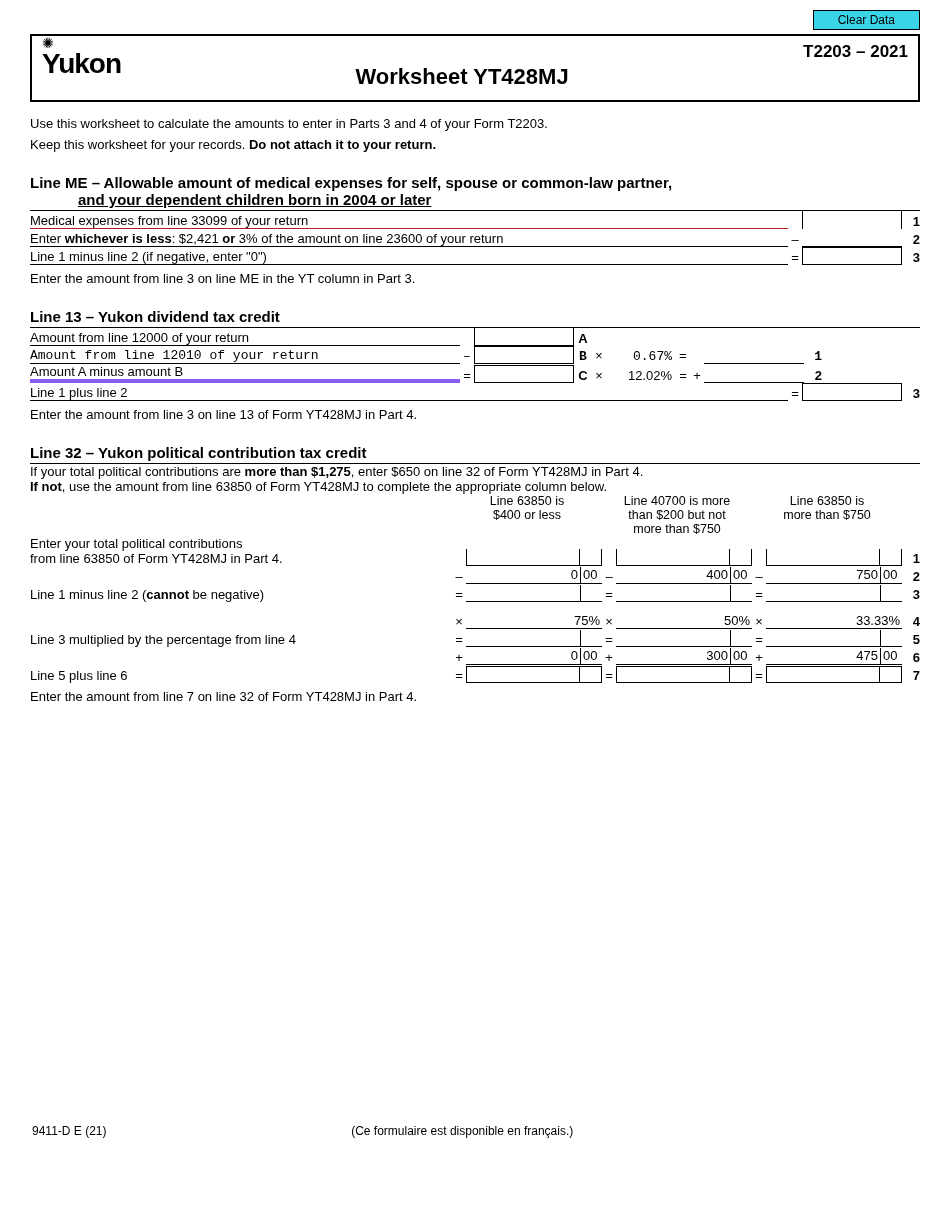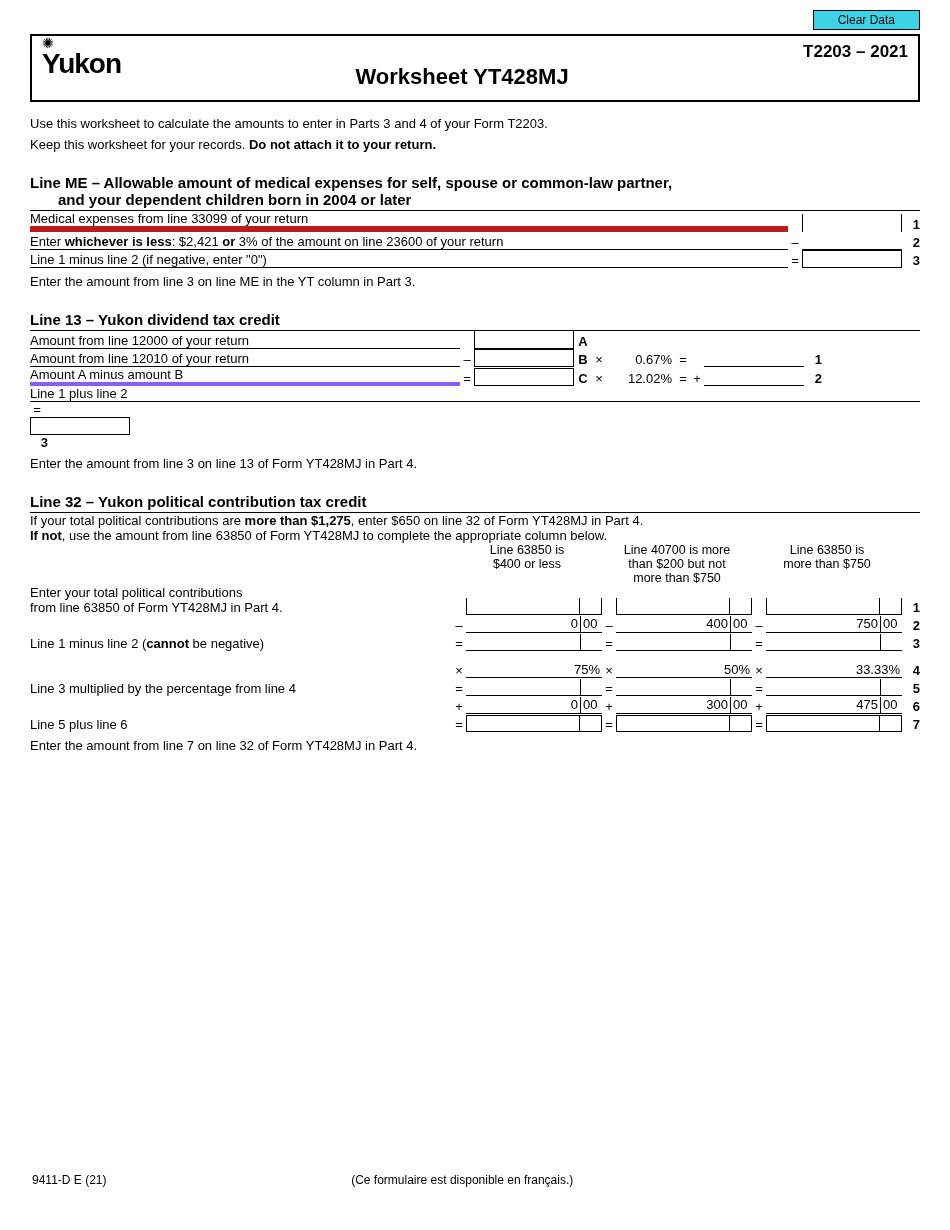--- a/index.html
+++ b/index.html
@@ -66,21 +66,21 @@
     font-size: 17px;
     text-align: right;
   }
   .intro p { margin: 6px 0; }
   h3.section {
     font-size: 15px;
     font-weight: 700;
     margin: 22px 0 2px 0;
   }
   .rule { border-top: 1px solid #000; margin-top: 2px; }
-  .indent { margin-left: 28px; display: block; }
+  .indent { margin-left: 48px; display: block; text-decoration: underline; }
   .note { margin-top: 6px; }
   .desc { flex: 1 1 auto; padding-right: 6px; }
   .op { width: 14px; text-align: center; }
   .letter { width: 18px; font-weight:700; text-align:center;}
   .mult { width: 14px; text-align:center;}
   .pct { width: 70px; text-align:right; padding-right:4px;}
   .eq { width:14px; text-align:center;}
   .num { width: 18px; text-align:right; font-weight:700; padding-left:6px;}
 
   
@@ -130,21 +130,21 @@
     </p>
   </div>
 
   <h3 class="section">
     <span>Line ME – Allowable amount of medical expenses for self, spouse or common-law partner,</span><br>
     <span class="indent">and your dependent children born in 2004 or later</span>
   </h3>
   <div class="rule"></div>
 
   <div style="display:flex; align-items:flex-end;">
-    <div class="desc" style="flex:1; border-bottom:6px solid #b91c1c;">Medical expenses from line 33099 of your return</div>
+    <div class="desc" style="flex:1; border-bottom:1px solid #b91c1c;">Medical expenses from line 33099 of your return</div>
     <div style="width:14px;"></div>
     <div style="width:100px; height:18px; border-left:1px solid #000; border-right:1px solid #000;"></div>
     <div class="num">1</div>
   </div>
   <div style="display:flex; align-items:flex-end;">
     <div class="desc" style="flex:1; border-bottom:1px solid #000;">
       <span>Enter </span><b>whichever is less</b><span>: $2,421 </span><b>or</b><span> 3% of the amount on line 23600 of your return</span>
     </div>
     <div class="op">–</div>
     <div style="width:100px; height:18px; border-bottom:1px solid #000;"></div>
@@ -161,21 +161,21 @@
   <h3 class="section">Line 13 – Yukon dividend tax credit</h3>
   <div class="rule"></div>
 
   <div style="display:flex; align-items:flex-end;">
     <div style="flex:0 0 430px; border-bottom:1px solid #000;">Amount from line 12000 of your return</div>
     <div style="width:14px;"></div>
     <div style="width:100px; height:18px; border-left:1px solid #000; border-right:1px solid #000; border-bottom:1px solid #000;"></div>
     <div class="letter">A</div>
     <div style="flex:1;"></div>
   </div>
-  <div style="display:flex; align-items:flex-end;">
+  <div style="display:flex; align-items:flex-end;font-family:Liberation Mono, monospace;">
     <div style="flex:0 0 430px; border-bottom:1px solid #000;">Amount from line 12010 of your return</div>
     <div class="op">–</div>
     <div style="width:100px; height:18px; border:1px solid #000;"></div>
     <div class="letter">B</div>
     <div class="mult">×</div>
     <div class="pct">0.67%</div>
     <div class="eq">=</div>
     <div style="width:14px;"></div>
     <div style="width:100px; height:18px; border-bottom:1px solid #000;"></div>
     <div class="num">1</div>
@@ -185,21 +185,21 @@
     <div class="op">=</div>
     <div style="width:100px; height:18px; border:1px solid #000;"></div>
     <div class="letter">C</div>
     <div class="mult">×</div>
     <div class="pct">12.02%</div>
     <div class="eq">=</div>
     <div class="op">+</div>
     <div style="width:100px; height:18px; border-bottom:1px solid #000;"></div>
     <div class="num">2</div>
   </div>
-  <div style="display:flex; flex-direction:column;">
+  <div style="display:flex; align-items:flex-end;">
     <div style="flex:1; border-bottom:1px solid #000;">Line 1 plus line 2</div>
     <div class="op">=</div>
     <div style="width:100px; height:18px; border:1px solid #000;"></div>
     <div class="num">3</div>
   </div>
   <div class="note">Enter the amount from line 3 on line 13 of Form YT428MJ in Part 4.</div>
 
   <h3 class="section">Line 32 – Yukon political contribution tax credit</h3>
   <div class="rule"></div>
   <div>

